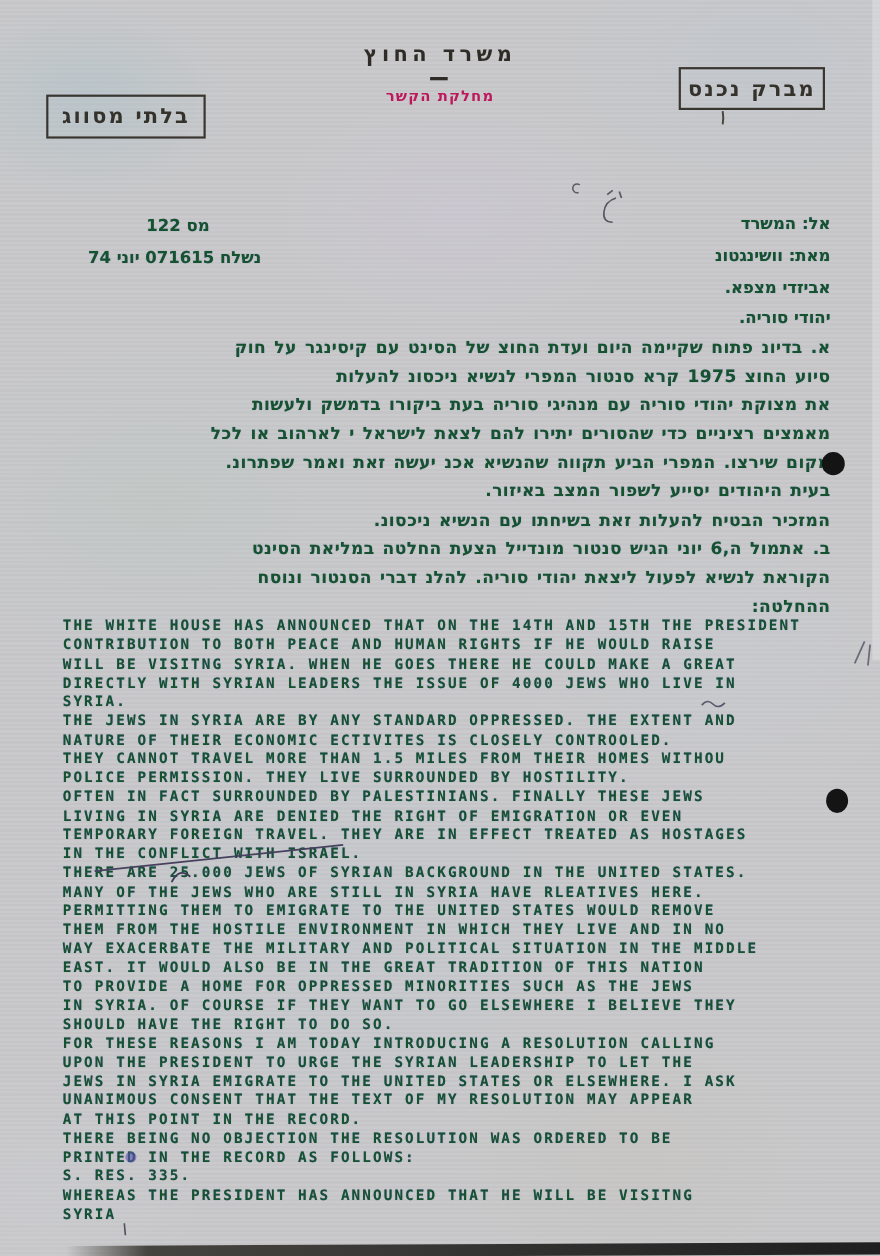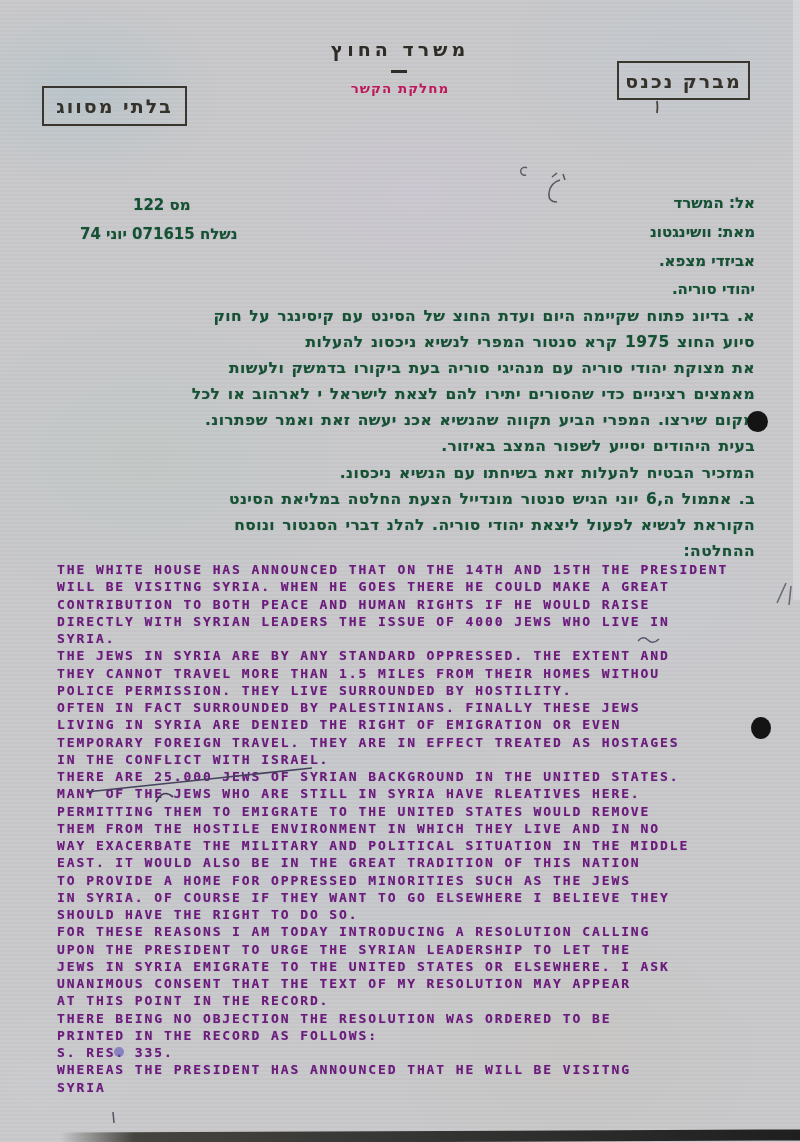--- a/index.html
+++ b/index.html
@@ -61,21 +61,21 @@
   }
   .he-line{
     height:26.1px;line-height:26.1px;
     font-size:15.5px;letter-spacing:.4px;word-spacing:1.5px;
   }
   .english-body{position:absolute;left:57px;top:561px;}
   .en-line{
     height:17.25px;line-height:17.25px;white-space:nowrap;
     font-family:"DejaVu Sans Mono",monospace;
     font-size:13px;letter-spacing:1.9px;
-    color:#701a75;font-weight:bold;
+    color:#14532d;font-weight:bold;
     text-shadow:0 0 .7px rgba(106,96,196,.8);
   }
   .punch-hole{position:absolute;background:#141414;border-radius:50%;z-index:6;}
   .hole-top{left:747px;top:411px;width:21px;height:21px;}
   .hole-bottom{left:751px;top:717px;width:20px;height:22px;}
   .artifact-svg{position:absolute;left:0;top:0;z-index:7;pointer-events:none;}
   .bottom-edge{
     position:absolute;left:60px;right:0;top:1131px;height:11px;
     background:linear-gradient(90deg, rgba(40,40,40,0) 0%, #46443f 10%, #343433 50%, #1f1f1f 100%);
     transform:rotate(-.25deg);z-index:5;
@@ -113,25 +113,26 @@
       <div class="he he-line" dir="rtl">מקום שירצו. המפרי הביע תקווה שהנשיא אכנ יעשה זאת ואמר שפתרונ.</div>
       <div class="he he-line" dir="rtl">בעית היהודים יסייע לשפור המצב באיזור.</div>
       <div class="he he-line" dir="rtl">המזכיר הבטיח להעלות זאת בשיחתו עם הנשיא ניכסונ.</div>
       <div class="he he-line" dir="rtl">ב. אתמול ה,6 יוני הגיש סנטור מונדייל הצעת החלטה במליאת הסינט</div>
       <div class="he he-line" dir="rtl">הקוראת לנשיא לפעול ליצאת יהודי סוריה. להלנ דברי הסנטור ונוסח</div>
       <div class="he he-line" dir="rtl">ההחלטה:</div>
     </div>
 
   <div id="english-body" class="english-body">
       <div class="en-line">THE WHITE HOUSE HAS ANNOUNCED THAT ON THE 14TH AND 15TH THE PRESIDENT</div>
+      <div class="en-line">CONTRIBUTION TO BOTH PEACE AND HUMAN RIGHTS IF HE WOULD RAISE</div>
       <div class="en-line">WILL BE VISITNG SYRIA. WHEN HE GOES THERE HE COULD MAKE A GREAT</div>
-      <div class="en-line">CONTRIBUTION TO BOTH PEACE AND HUMAN RIGHTS IF HE WOULD RAISE</div>
       <div class="en-line">DIRECTLY WITH SYRIAN LEADERS THE ISSUE OF 4000 JEWS WHO LIVE IN</div>
       <div class="en-line">SYRIA.</div>
       <div class="en-line">THE JEWS IN SYRIA ARE BY ANY STANDARD OPPRESSED. THE EXTENT AND</div>
+      <div class="en-line">NATURE OF THEIR ECONOMIC ECTIVITES IS CLOSELY CONTROOLED.</div>
       <div class="en-line">THEY CANNOT TRAVEL MORE THAN 1.5 MILES FROM THEIR HOMES WITHOU</div>
       <div class="en-line">POLICE PERMISSION. THEY LIVE SURROUNDED BY HOSTILITY.</div>
       <div class="en-line">OFTEN IN FACT SURROUNDED BY PALESTINIANS. FINALLY THESE JEWS</div>
       <div class="en-line">LIVING IN SYRIA ARE DENIED THE RIGHT OF EMIGRATION OR EVEN</div>
       <div class="en-line">TEMPORARY FOREIGN TRAVEL. THEY ARE IN EFFECT TREATED AS HOSTAGES</div>
       <div class="en-line">IN THE CONFLICT WITH ISRAEL.</div>
       <div class="en-line">THERE ARE 25.000 JEWS OF SYRIAN BACKGROUND IN THE UNITED STATES.</div>
       <div class="en-line">MANY OF THE JEWS WHO ARE STILL IN SYRIA HAVE RLEATIVES HERE.</div>
       <div class="en-line">PERMITTING THEM TO EMIGRATE TO THE UNITED STATES WOULD REMOVE</div>
       <div class="en-line">THEM FROM THE HOSTILE ENVIRONMENT IN WHICH THEY LIVE AND IN NO</div>

